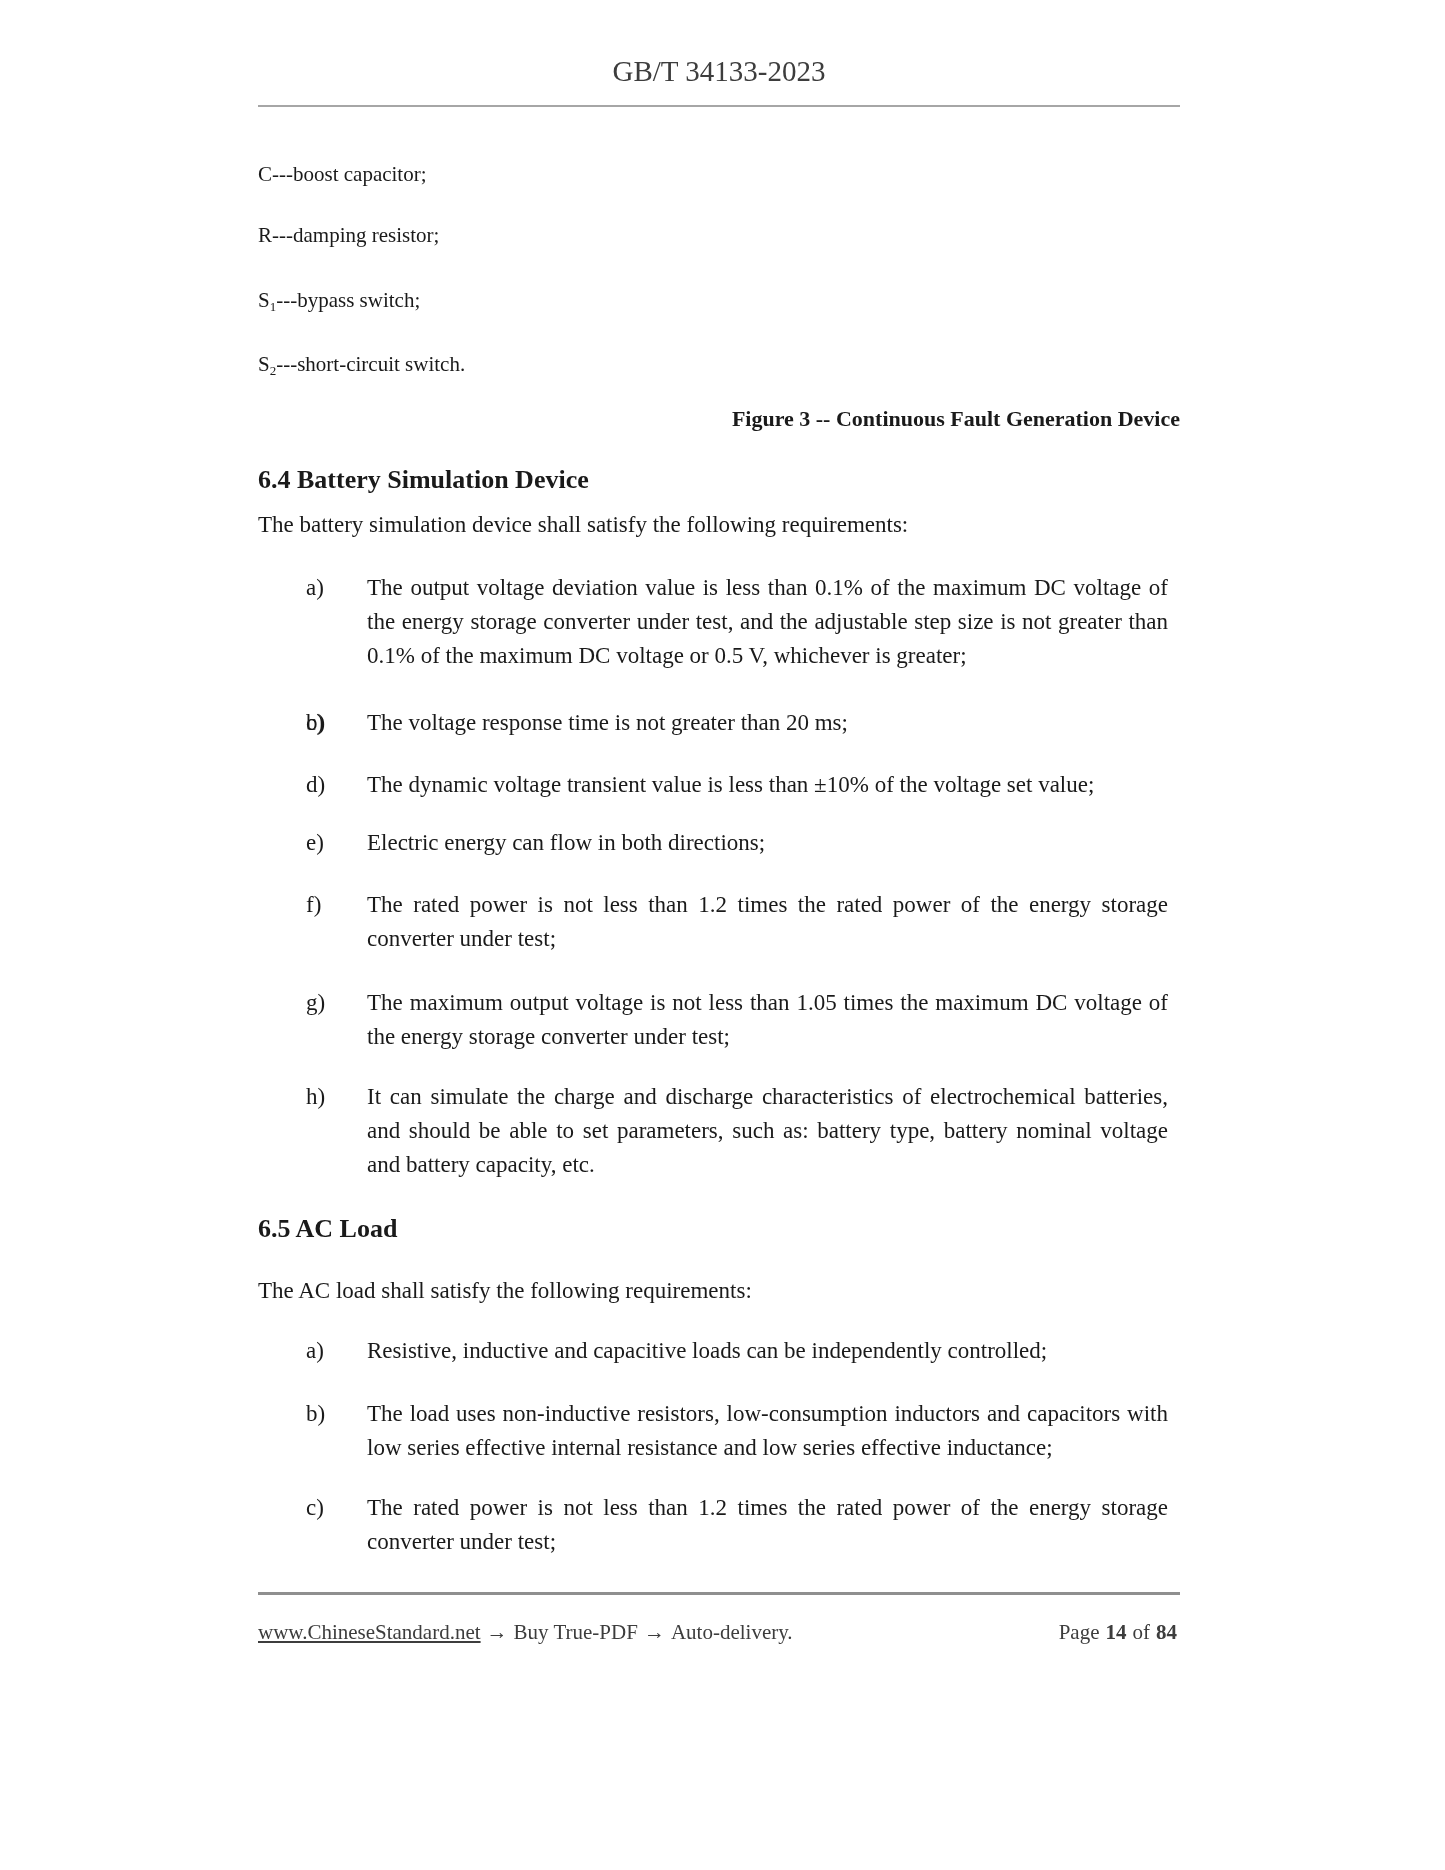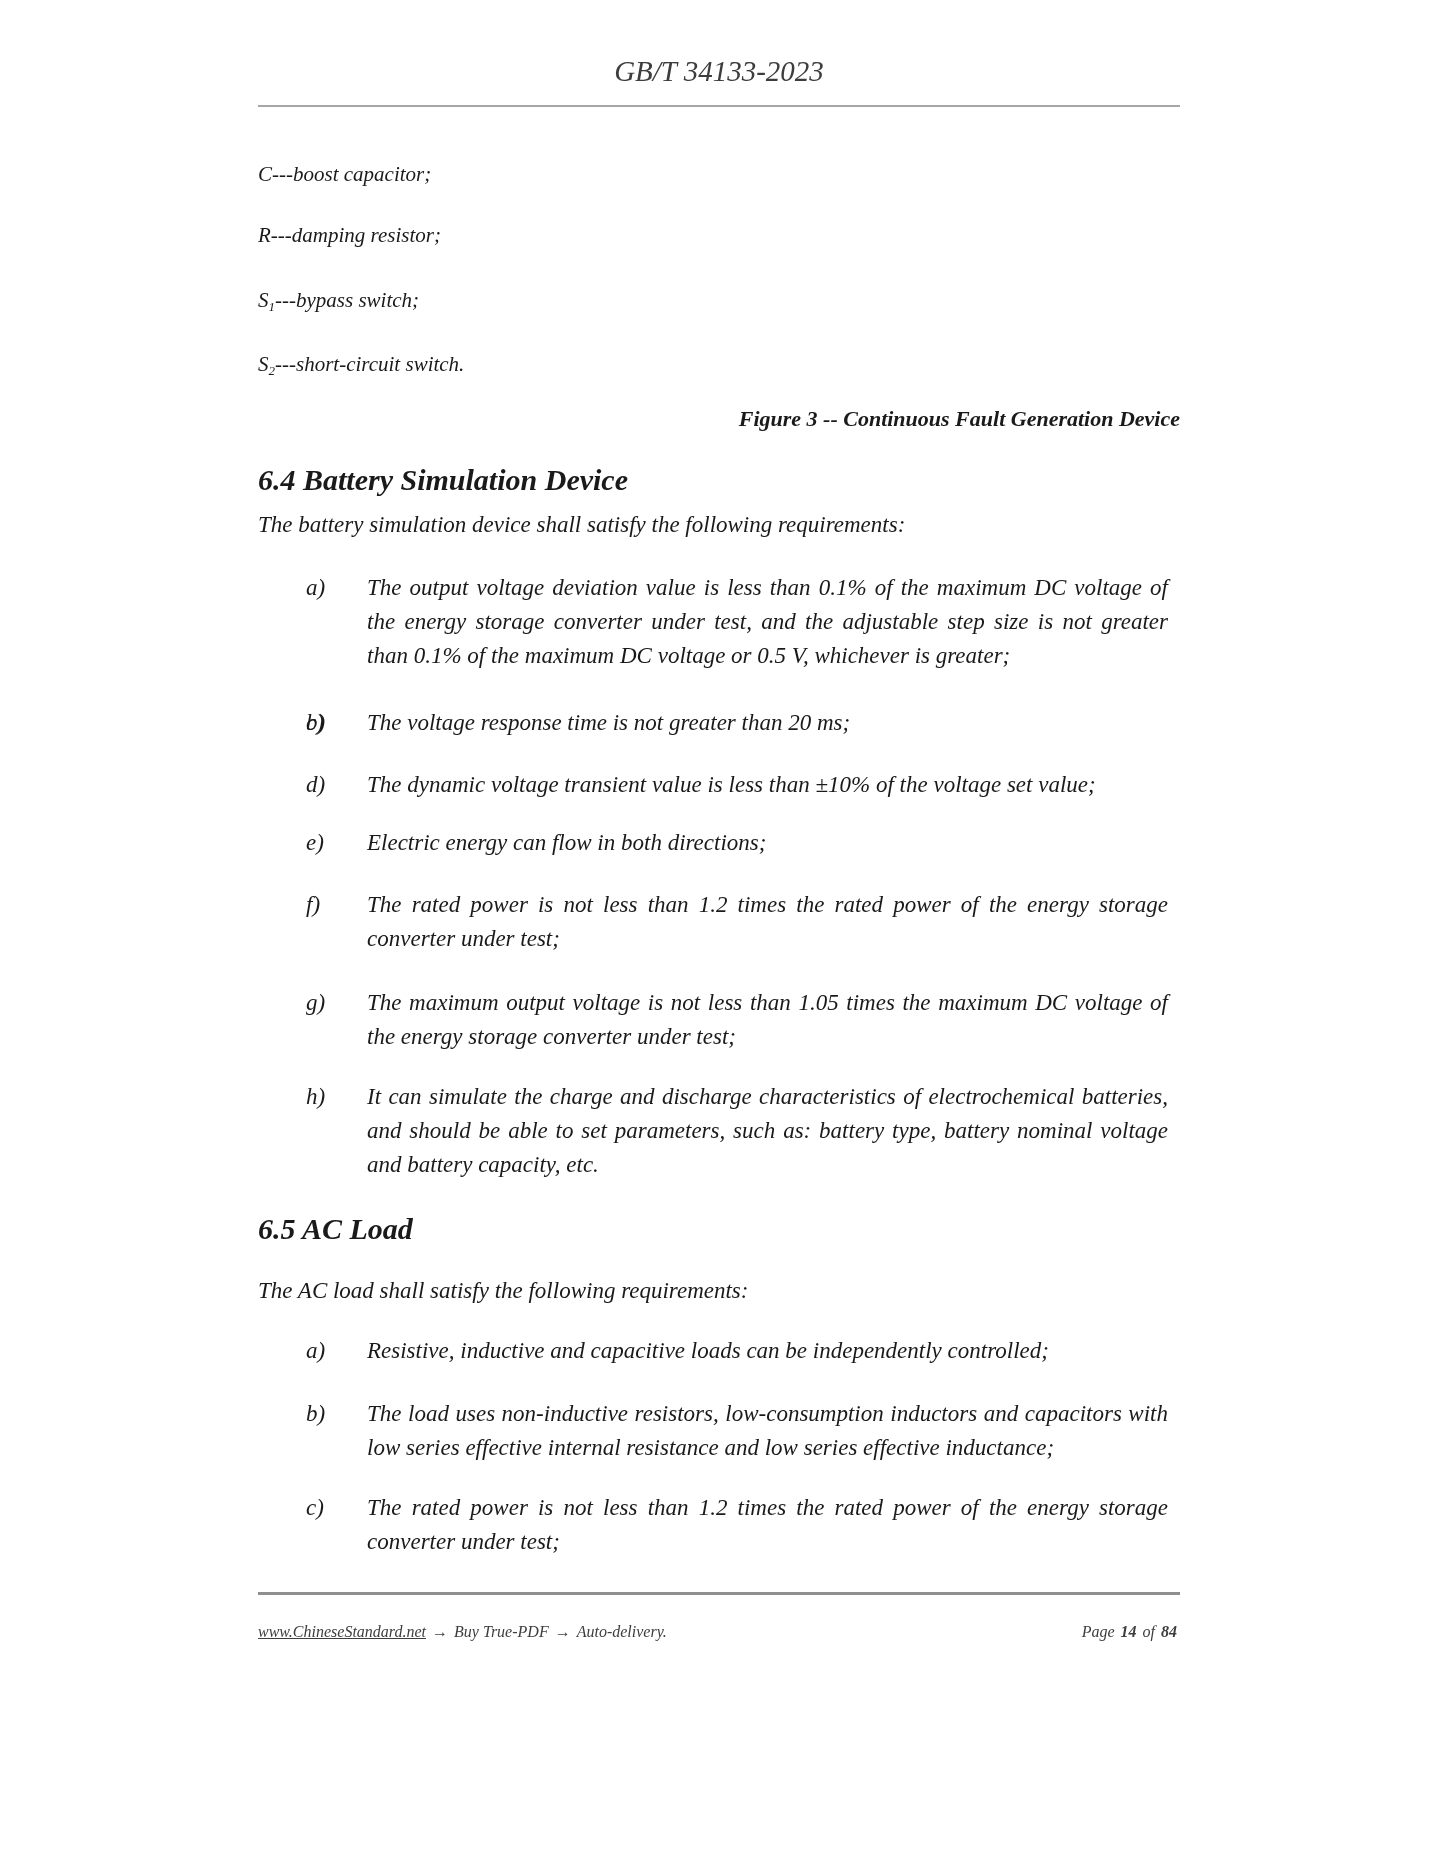--- a/index.html
+++ b/index.html
@@ -8,21 +8,20 @@
     background: #ffffff;
   }
   .page {
     position: relative;
     width: 1437px;
     min-height: 1870px;
     background: #ffffff;
     font-family: "Liberation Serif", serif;
     color: #1a1a1a;
     overflow: hidden;
-    font-style: italic;
   }
   .content {
     padding: 0 257px 0 258px; 
   }
   .doc-header {
     margin-top: 52px;
     text-align: center;
     font-size: 29px;
     line-height: 38px;
     color: #3d3d3d;
@@ -45,21 +44,21 @@
   .figure-caption {
     margin: 21px 0 0 0;
     text-align: right;
     font-weight: bold;
     font-size: 22px;
     line-height: 34px;
   }
   .section-heading {
     margin: 0;
     font-weight: bold;
-    font-size: 30px;
+    font-size: 26px;
     line-height: 36px;
   }
   .section-intro {
     margin: 0;
     font-size: 23px;
     line-height: 34px;
   }
   .list-item {
     position: relative;
     padding-left: 97px;
@@ -78,21 +77,21 @@
   .footer-rule {
     margin-top: 33px;
     height: 3px;
     background: #8f8f8f;
   }
   .doc-footer {
     margin-top: 20px;
     display: flex;
     justify-content: space-between;
     align-items: baseline;
-    font-size: 16px;
+    font-size: 21px;
     line-height: 34px;
     color: #3d3d3d;
   }
   .footer-left a {
     color: #3d3d3d;
     text-decoration: underline;
     cursor: pointer;
   }
   .footer-left .arrow {
     padding: 0 6px;

